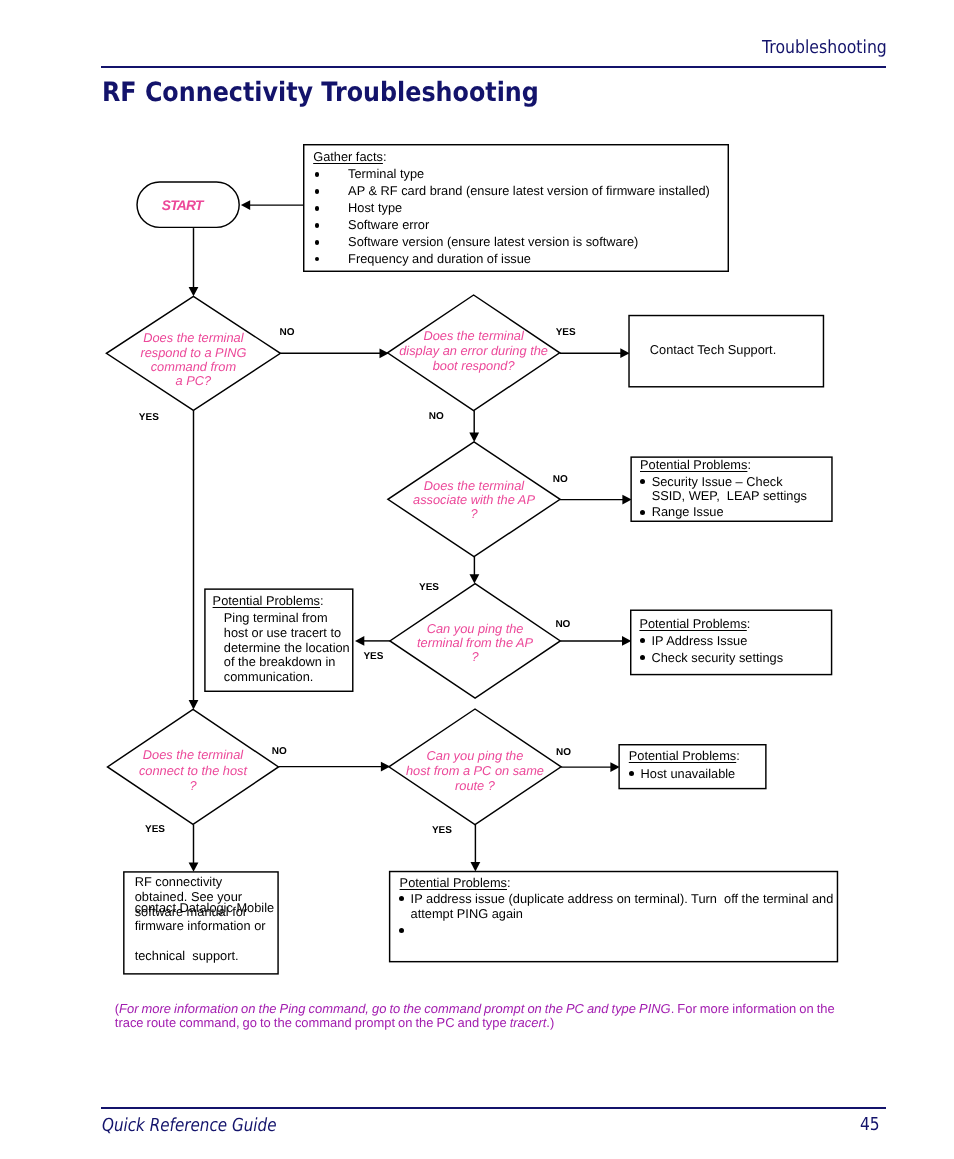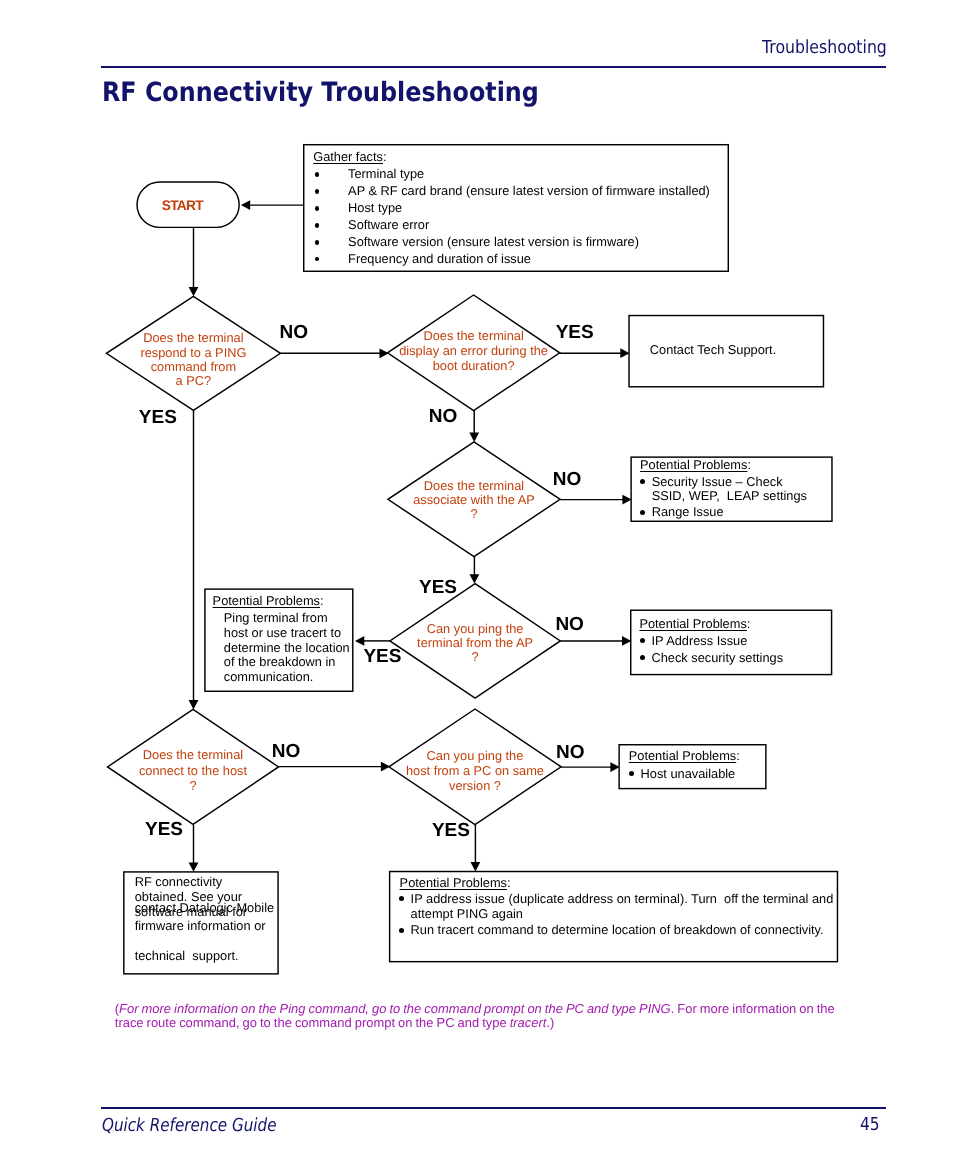--- a/index.html
+++ b/index.html
@@ -28,22 +28,22 @@
              transform:scaleX(0.86);transform-origin:left top;}
 
   .note{position:absolute;left:114.8px;top:1002.0px;width:724px;font-size:12.95px;line-height:14.1px;color:#a21caf;word-spacing:-0.55px;}
   .note i{font-style:italic;}
 
   
   .fc{position:absolute;left:0;top:0;width:954px;height:1000px;}
   .fc svg{position:absolute;left:0;top:0;overflow:visible;}
   .txt{position:absolute;color:#000000;font-size:12.8px;line-height:15.2px;white-space:pre;}
   .bullet{position:absolute;background:#000;border-radius:50%;}
-  .lbl{position:absolute;color:#000;font-weight:bold;font-size:19px;line-height:16px;white-space:nowrap;}
-  .dtext{position:absolute;color:#c2410c;font-size:12.8px;line-height:15.2px;text-align:center;white-space:pre;}
+  .lbl{position:absolute;color:#000;font-weight:bold;font-size:10px;line-height:16px;white-space:nowrap;}
+  .dtext{position:absolute;color:#ec4899;font-size:12.8px;line-height:15.2px;text-align:center;white-space:pre;font-style:italic;}
   .hdg{text-decoration:underline;text-underline-offset:1.5px;text-decoration-thickness:1px;}
 </style>
 </head>
 <body>
 
 <div class="page">
  <div class="hdr-text">Troubleshooting</div>
  <div class="rule hdr-rule"></div>
  <h1 class="page-title">RF Connectivity Troubleshooting</h1>
  <div class="rule ftr-rule"></div>
@@ -101,50 +101,49 @@
    <div class="txt" style="left:313.2px;top:148.73px;"><span class="hdg">Gather facts</span><span>:</span></div>
    <div class="bullet" style="left:314.5px;top:172.05px;width:4.9px;height:4.9px;"></div>
    <div class="txt" style="left:348.1px;top:166.13px;">Terminal type</div>
    <div class="bullet" style="left:314.5px;top:188.95px;width:4.9px;height:4.9px;"></div>
    <div class="txt" style="left:348.1px;top:183.03px;">AP &amp; RF card brand (ensure latest version of firmware installed)</div>
    <div class="bullet" style="left:314.5px;top:206.25px;width:4.9px;height:4.9px;"></div>
    <div class="txt" style="left:348.1px;top:200.33px;">Host type</div>
    <div class="bullet" style="left:314.5px;top:222.95px;width:4.9px;height:4.9px;"></div>
    <div class="txt" style="left:348.1px;top:217.03px;">Software error</div>
    <div class="bullet" style="left:314.5px;top:239.75px;width:4.9px;height:4.9px;"></div>
-   <div class="txt" style="left:348.1px;top:233.83px;">Software version (ensure latest version is firmware)</div>
+   <div class="txt" style="left:348.1px;top:233.83px;">Software version (ensure latest version is software)</div>
    <div class="bullet" style="left:314.5px;top:256.55px;width:4.9px;height:4.9px;"></div>
    <div class="txt" style="left:348.1px;top:250.63px;">Frequency and duration of issue</div>
    <div class="dtext" style="left:106.4px;top:331.21px;width:174.0px;line-height:14.3px;"><div>Does the terminal</div><div>respond to a PING</div><div>command from</div><div>a PC?</div></div>
-   <div class="dtext" style="left:387.5px;top:329.04px;width:172.2px;line-height:14.85px;"><div>Does the terminal</div><div>display an error during the</div><div>boot duration?</div></div>
+   <div class="dtext" style="left:387.5px;top:329.04px;width:172.2px;line-height:14.85px;"><div>Does the terminal</div><div>display an error during the</div><div>boot respond?</div></div>
    <div class="dtext" style="left:387.9px;top:479.11px;width:172.2px;line-height:13.7px;"><div>Does the terminal</div><div>associate with the AP</div><div>?</div></div>
    <div class="dtext" style="left:389.90000000000003px;top:622.04px;width:170.4px;line-height:14.05px;"><div>Can you ping the</div><div>terminal from the AP</div><div>?</div></div>
    <div class="dtext" style="left:107.5px;top:747.49px;width:171.0px;line-height:15.35px;"><div>Does the terminal</div><div>connect to the host</div><div>?</div></div>
-   <div class="dtext" style="left:388.9px;top:747.59px;width:172.2px;line-height:15.15px;"><div>Can you ping the</div><div>host from a PC on same</div><div>version ?</div></div>
+   <div class="dtext" style="left:388.9px;top:747.59px;width:172.2px;line-height:15.15px;"><div>Can you ping the</div><div>host from a PC on same</div><div>route ?</div></div>
    <div class="txt" style="left:649.8px;top:341.96px;">Contact Tech Support.</div>
    <div class="txt" style="left:640.0px;top:457.16px;"><span class="hdg">Potential Problems</span><span>:</span></div>
    <div class="bullet" style="left:640.4px;top:479.35px;width:5.0px;height:5.0px;"></div>
    <div class="txt" style="left:651.7px;top:474.06px;">Security Issue – Check</div>
    <div class="txt" style="left:651.7px;top:487.96px;">SSID, WEP,  LEAP settings</div>
    <div class="bullet" style="left:640.4px;top:509.75px;width:5.0px;height:5.0px;"></div>
    <div class="txt" style="left:651.7px;top:504.46px;">Range Issue</div>
    <div class="txt" style="left:639.4px;top:616.16px;"><span class="hdg">Potential Problems</span><span>:</span></div>
    <div class="bullet" style="left:640.0px;top:638.15px;width:5.0px;height:5.0px;"></div>
    <div class="txt" style="left:651.5px;top:632.86px;">IP Address Issue</div>
    <div class="bullet" style="left:640.0px;top:655.25px;width:5.0px;height:5.0px;"></div>
    <div class="txt" style="left:651.5px;top:649.96px;">Check security settings</div>
    <div class="txt" style="left:628.8px;top:747.86px;"><span class="hdg">Potential Problems</span><span>:</span></div>
    <div class="bullet" style="left:628.8px;top:770.85px;width:5.0px;height:5.0px;"></div>
    <div class="txt" style="left:640.6px;top:765.56px;">Host unavailable</div>
    <div class="txt" style="left:399.6px;top:874.66px;"><span class="hdg">Potential Problems</span><span>:</span></div>
    <div class="bullet" style="left:399.3px;top:896.35px;width:5.0px;height:5.0px;"></div>
    <div class="txt" style="left:410.6px;top:891.06px;">IP address issue (duplicate address on terminal). Turn  off the terminal and</div>
    <div class="txt" style="left:410.6px;top:905.96px;">attempt PING again</div>
    <div class="bullet" style="left:399.3px;top:927.75px;width:5.0px;height:5.0px;"></div>
-   <div class="txt" style="left:410.6px;top:922.46px;">Run tracert command to determine location of breakdown of connectivity.</div>
    <div class="txt" style="left:212.6px;top:592.76px;"><span class="hdg">Potential Problems</span><span>:</span></div>
    <div class="txt" style="left:223.8px;top:610.36px;">Ping terminal from</div>
    <div class="txt" style="left:223.8px;top:624.96px;">host or use tracert to</div>
    <div class="txt" style="left:223.8px;top:639.76px;">determine the location</div>
    <div class="txt" style="left:223.8px;top:653.96px;">of the breakdown in</div>
    <div class="txt" style="left:223.8px;top:669.06px;">communication.</div>
    <div class="txt" style="left:134.7px;top:874.36px;">RF connectivity</div>
    <div class="txt" style="left:134.7px;top:889.46px;">obtained. See your</div>
    <div class="txt" style="left:134.7px;top:903.76px;">software manual for</div>
    <div class="txt" style="left:134.7px;top:918.26px;">firmware information or</div>

